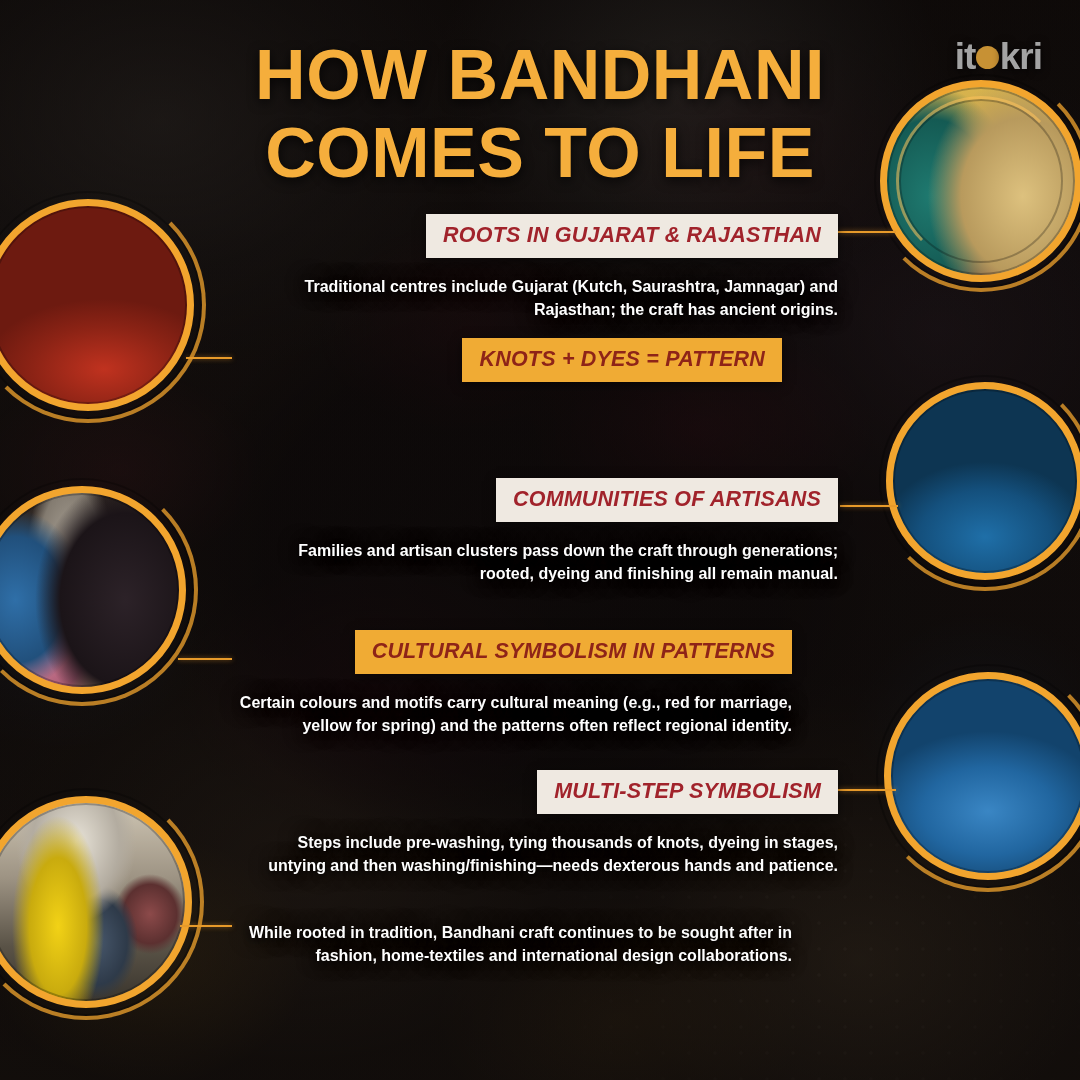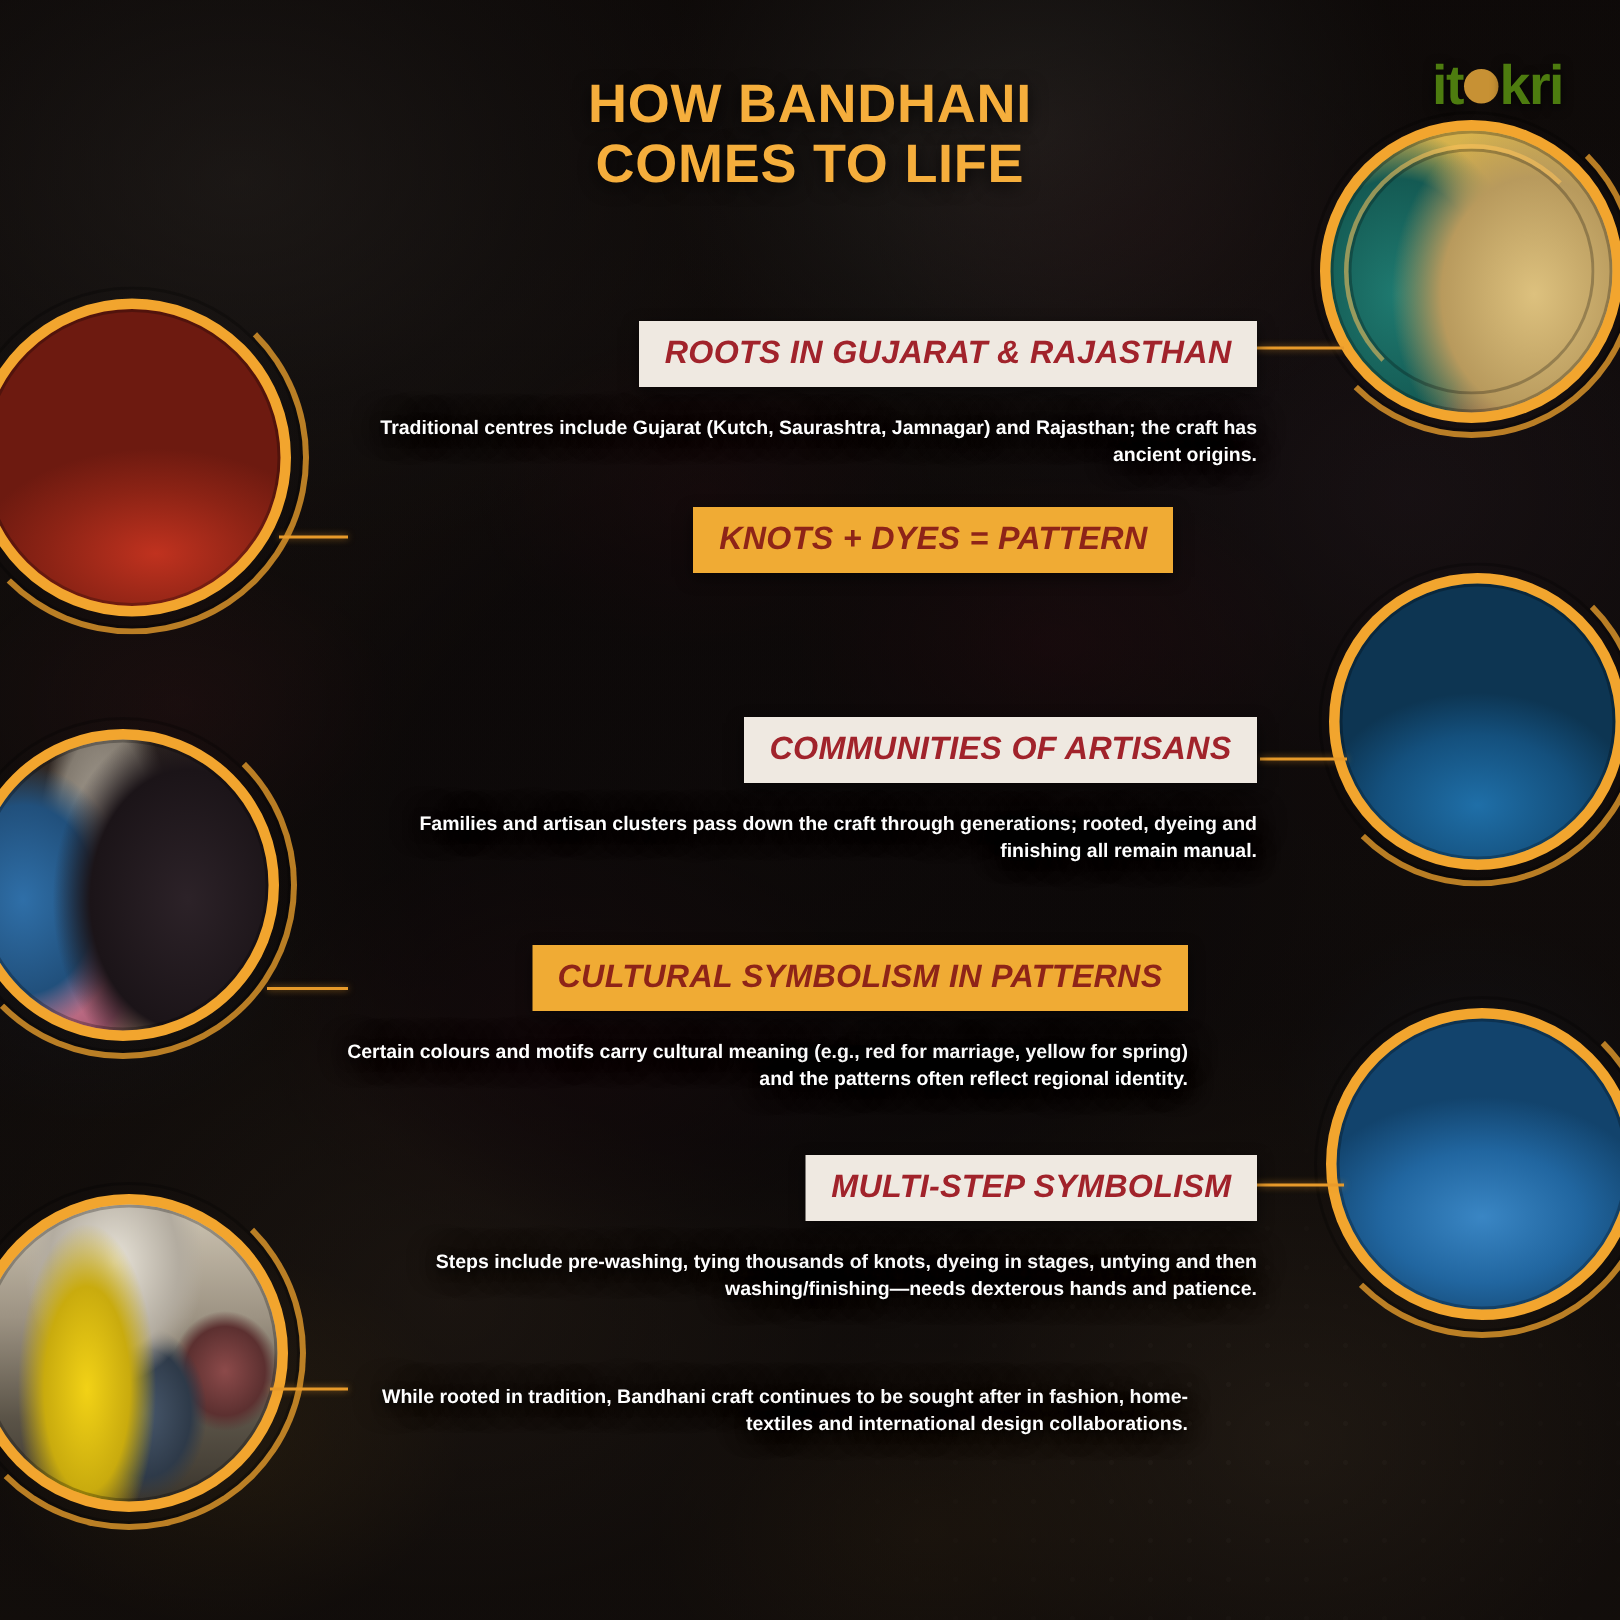--- a/index.html
+++ b/index.html
@@ -54,30 +54,30 @@
   }
   
   .bg-scrim { inset:0;
     background:
       linear-gradient(180deg, rgba(10,7,6,.62) 0%, rgba(10,7,6,.50) 20%, rgba(10,7,6,.56) 55%, rgba(10,7,6,.62) 100%),
       radial-gradient(ellipse 620px 520px at 540px 540px, rgba(8,5,5,.55), rgba(8,5,5,.18) 70%);
   }
 
   
   #title {
-    position:absolute; left:0; right:0; top:49px; z-index:6;
+    position:absolute; left:0; right:0; top:36px; z-index:6;
     text-align:center; color:#F5AE3C;
-    font-size:36px; font-weight:bold; letter-spacing:.5px;
+    font-size:70px; font-weight:bold; letter-spacing:.5px;
     line-height:1.12; text-transform:uppercase;
     text-shadow:0 3px 12px rgba(0,0,0,.75);
   }
   #logo {
     position:absolute; right:38px; top:38px; z-index:7;
     font-size:37px; font-weight:bold; letter-spacing:-1px;
-    color:#4d7c0f; text-shadow:0 2px 8px rgba(0,0,0,.8);
+    color:#a3a3a3; text-shadow:0 2px 8px rgba(0,0,0,.8);
     line-height:1;
   }
   #logo .dot-o {
     display:inline-block; width:.62em; height:.62em; border-radius:50%;
     background:#C79134; vertical-align:baseline; margin:0 .02em;
   }
 
   
   .photo {
     position:absolute; z-index:4;
@@ -157,21 +157,21 @@
     font-size:21.5px; letter-spacing:.2px;
     padding:9px 17px 10px;
     white-space:nowrap;
     box-shadow:0 3px 10px rgba(0,0,0,.55);
   }
   .chip.cream { background:#EFE9E1; color:#A1232B; }
   .chip.amber { background:#F0AB34; color:#8E2418; }
   .body {
     margin-top:18px;
     color:#FFFFFF; font-weight:bold;
-    font-size:13px; line-height:1.42;
+    font-size:16px; line-height:1.42;
     text-shadow:0 2px 7px rgba(0,0,0,.85), 0 0 20px rgba(0,0,0,.6);
   }
   .step.right { text-align:right; }
   .step.left  { text-align:right; }
 
   
   .conn { position:absolute; z-index:5; height:2px; background:#E79A2A;
           box-shadow:0 0 5px rgba(231,154,42,.6); }
 </style>
 </head>

